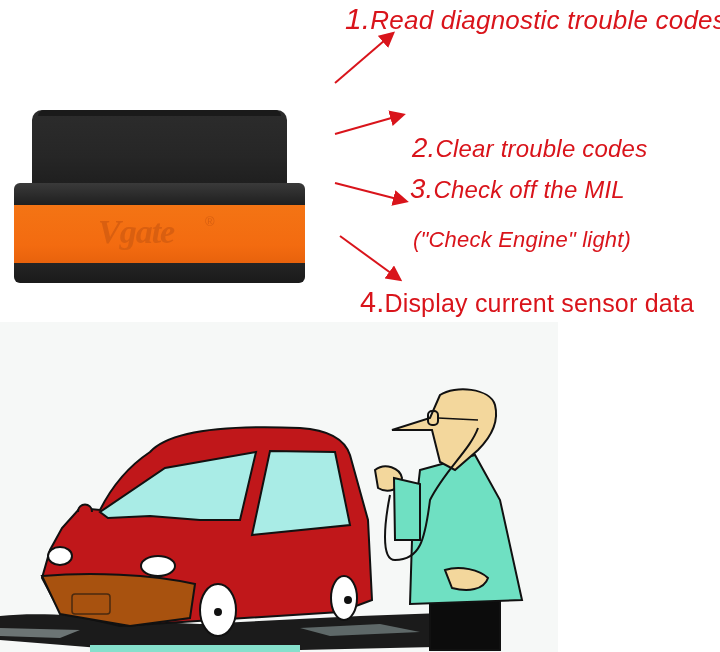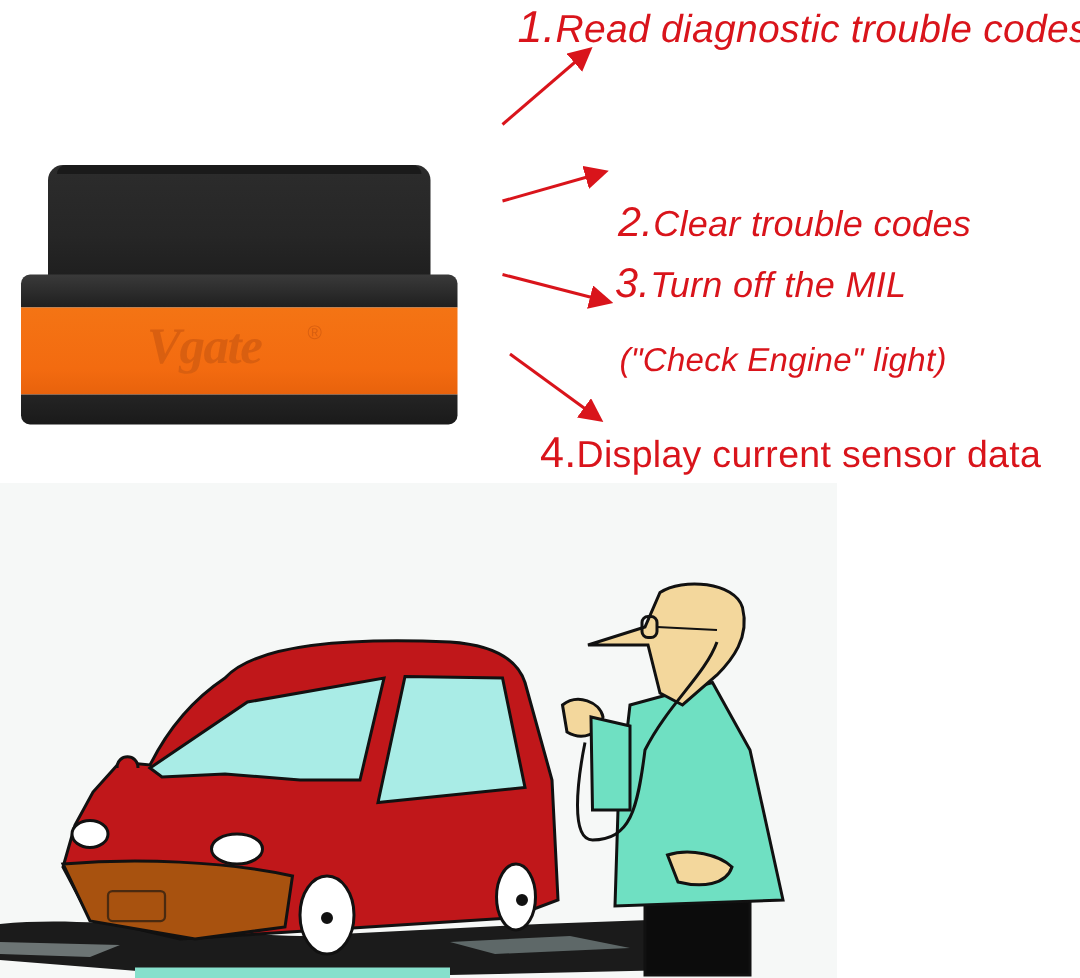--- a/index.html
+++ b/index.html
@@ -83,21 +83,21 @@
   </g>
 </svg>
 
 <div class="feature italic f1">
   <span class="num">1.</span><span>Read diagnostic trouble codes</span>
 </div>
 <div class="feature italic f2">
   <span class="num">2.</span><span>Clear trouble codes</span>
 </div>
 <div class="feature italic f3">
-  <span class="num">3.</span><span>Turn off the MIL</span>
+  <span class="num">3.</span><span>Check off the MIL</span>
 </div>
 <div class="feature italic f3b">
   <span>("Check Engine" light)</span>
 </div>
 <div class="feature f4">
   <span class="num">4.</span><span>Display current sensor data</span>
 </div>
 
 <div class="abs cartoon-bg"></div>
 <svg class="abs" style="left:0;top:322px" width="560" height="330" viewBox="0 322 560 330">

